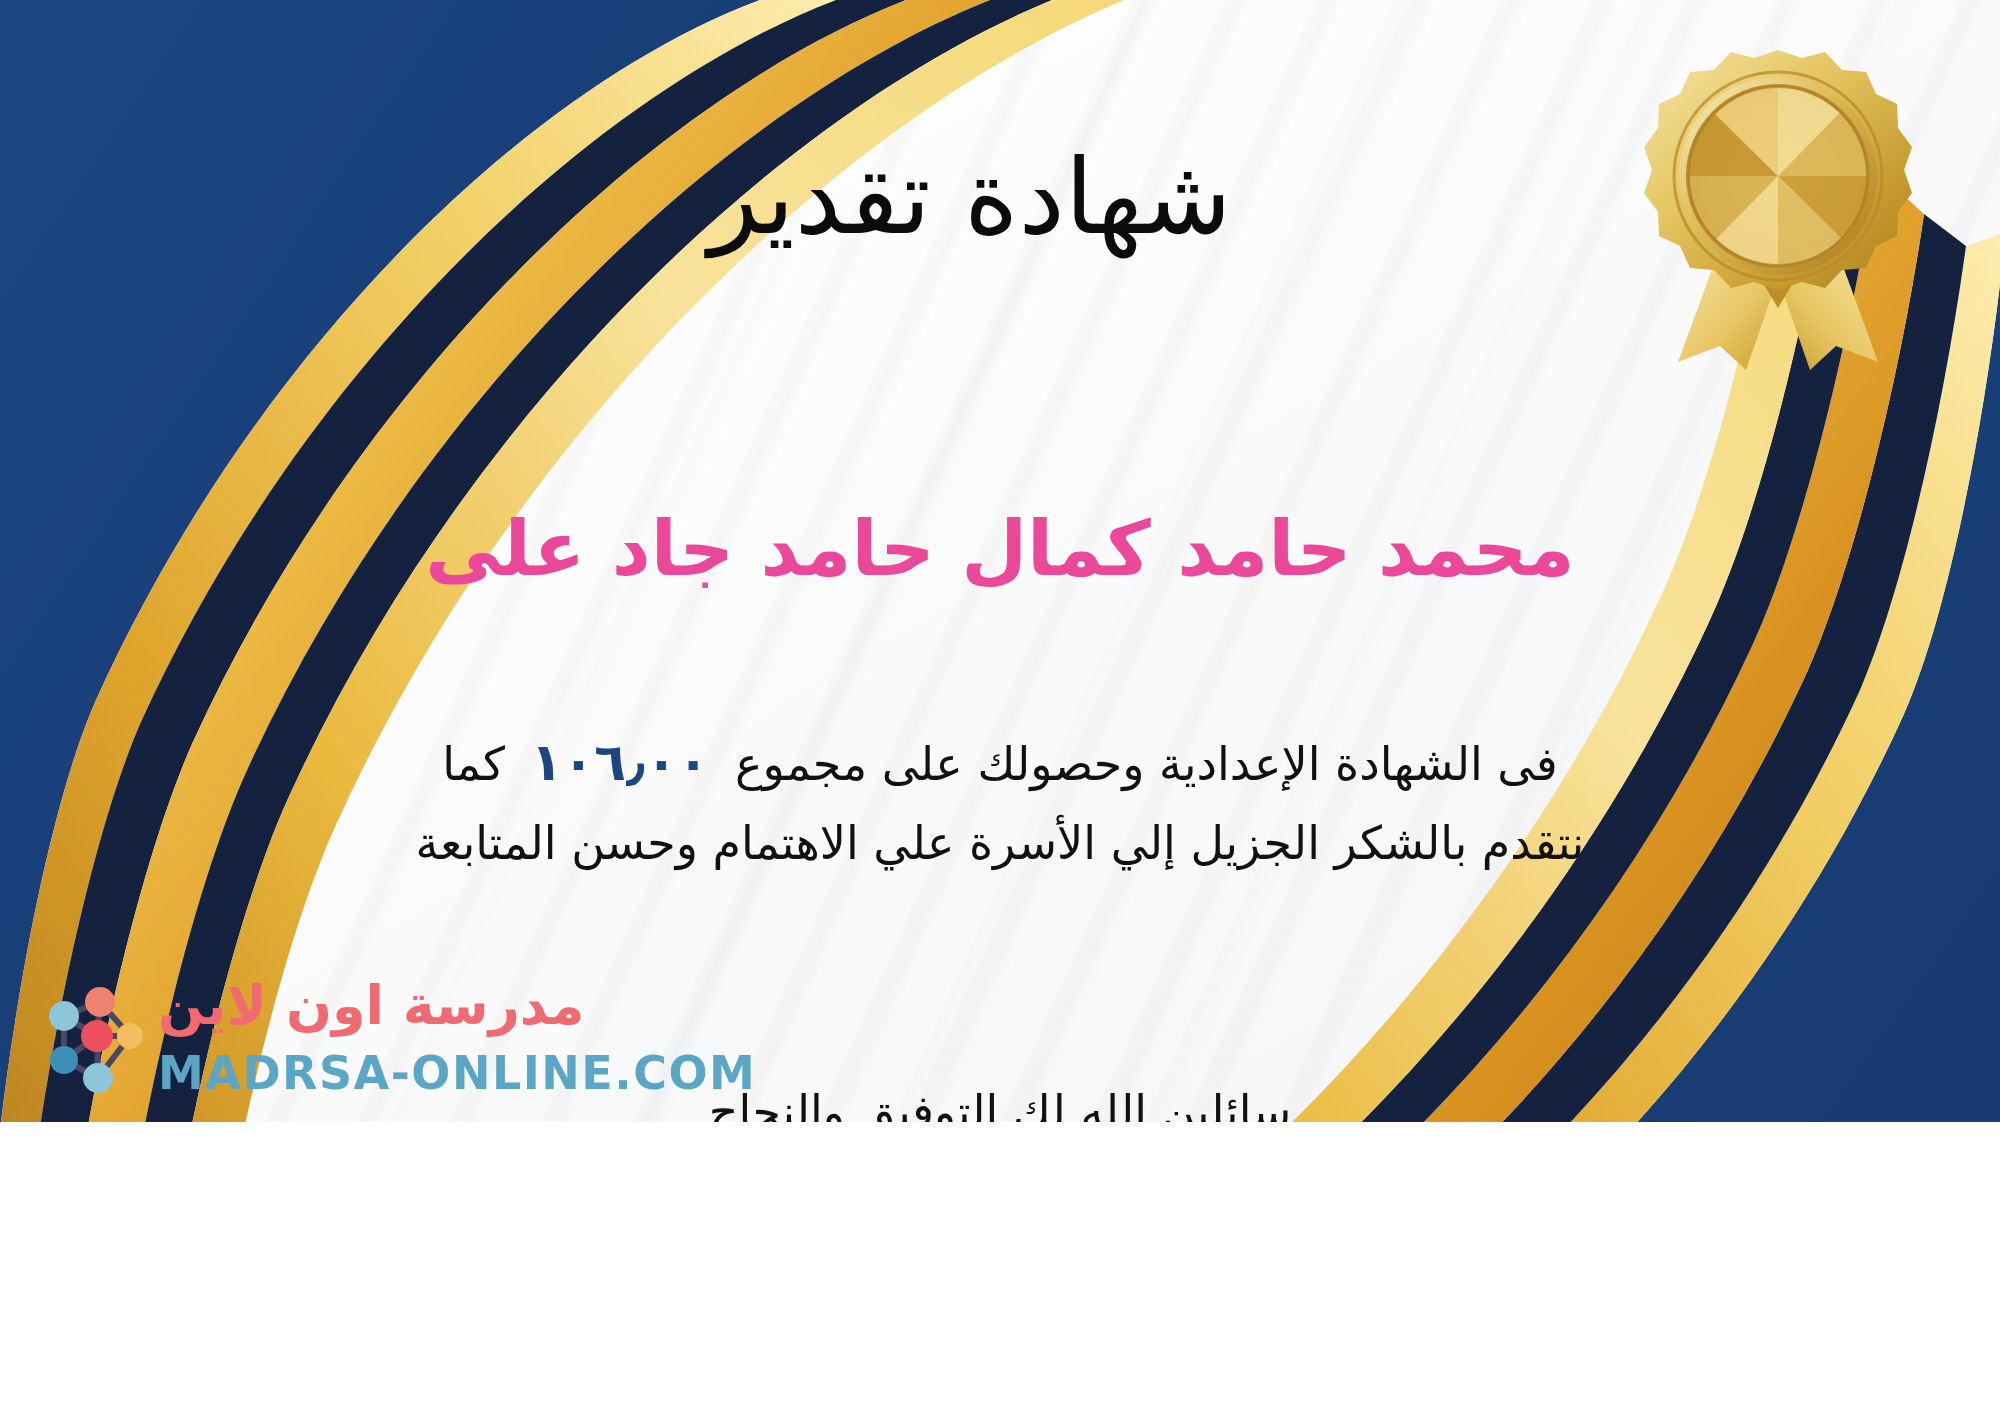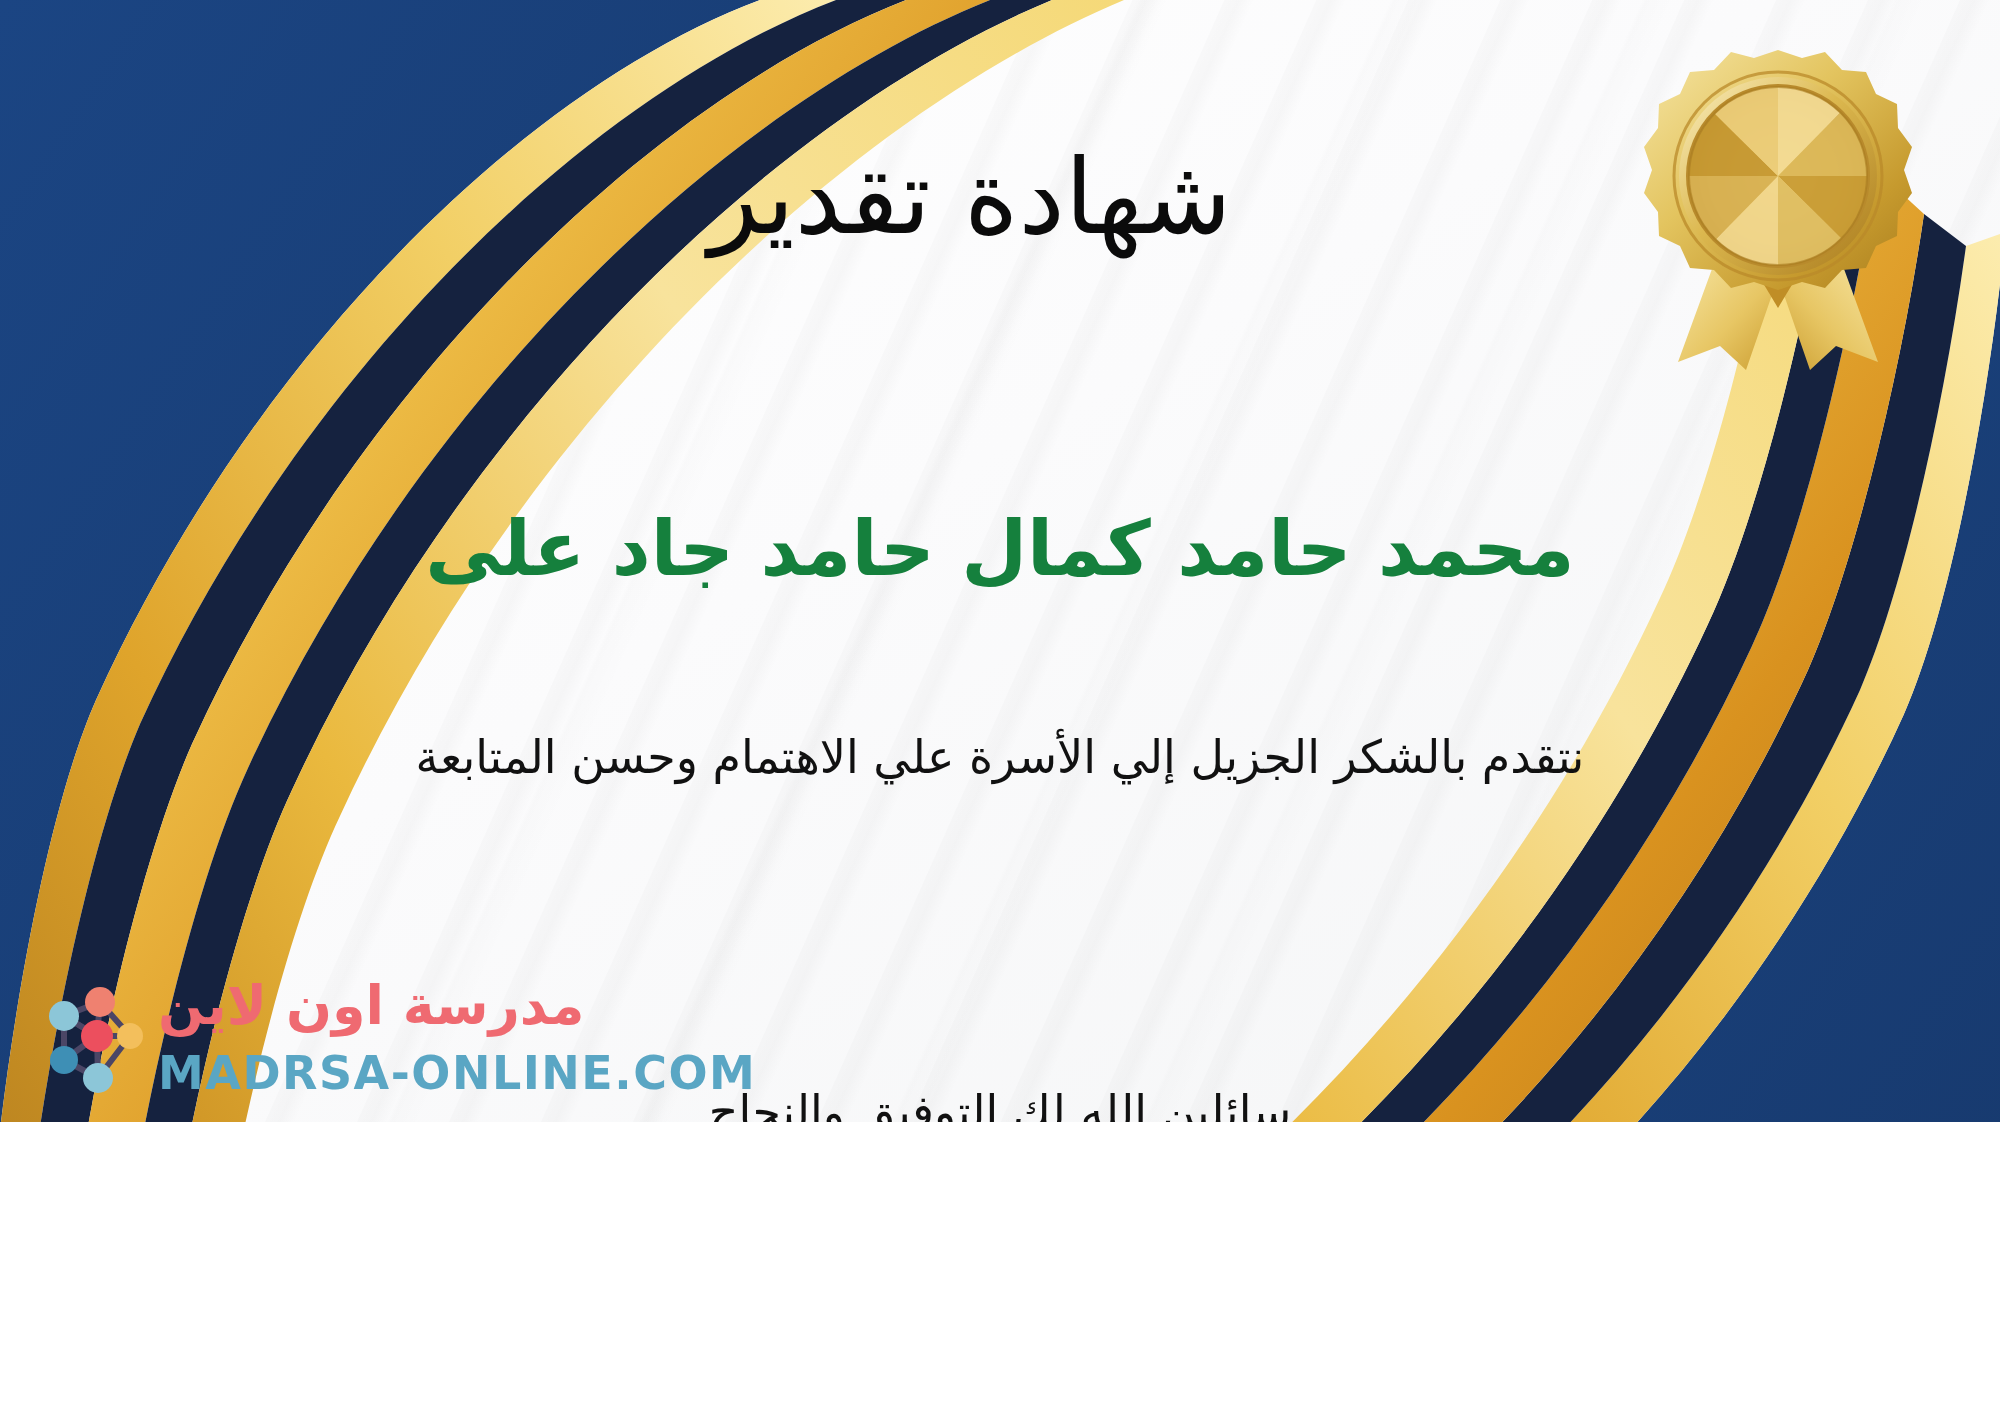--- a/index.html
+++ b/index.html
@@ -78,21 +78,21 @@
   }
 
   .recipient-name {
     position: absolute;
     top: 500px;
     left: 0;
     right: 0;
     text-align: center;
     font-size: 76px;
     font-weight: 700;
-    color: #15803d;
+    color: #ec4899;
     line-height: 1.3;
   }
 
   .body-block {
     position: absolute;
     top: 720px;
     left: 60px;
     right: 60px;
     text-align: center;
     font-size: 46px;
@@ -305,20 +305,23 @@
     </g>
   </svg>
 
   <div class="content">
 
     <div class="cert-title">شهادة تقدير</div>
 
     <div class="recipient-name">محمد حامد كمال حامد جاد على</div>
 
     <div class="body-block">
+      <span class="body-line">
+        <span>فى الشهادة الإعدادية وحصولك على مجموع</span><span class="grade-value">١٠٦٫٠٠</span><span>كما</span>
+      </span>
       <span class="body-line">نتقدم  بالشكر الجزيل إلي الأسرة علي الاهتمام وحسن المتابعة</span>
     </div>
 
     <div class="closing-line">سائلين الله لك التوفيق  والنجاح</div>
   </div>
 
   <div class="brand-logo">
     <svg class="brand-mark" viewBox="0 0 112 118" xmlns="http://www.w3.org/2000/svg">
       <g stroke="#4b4666" stroke-width="6" stroke-linecap="round">
         <line x1="30" y1="38" x2="66" y2="24"></line>

